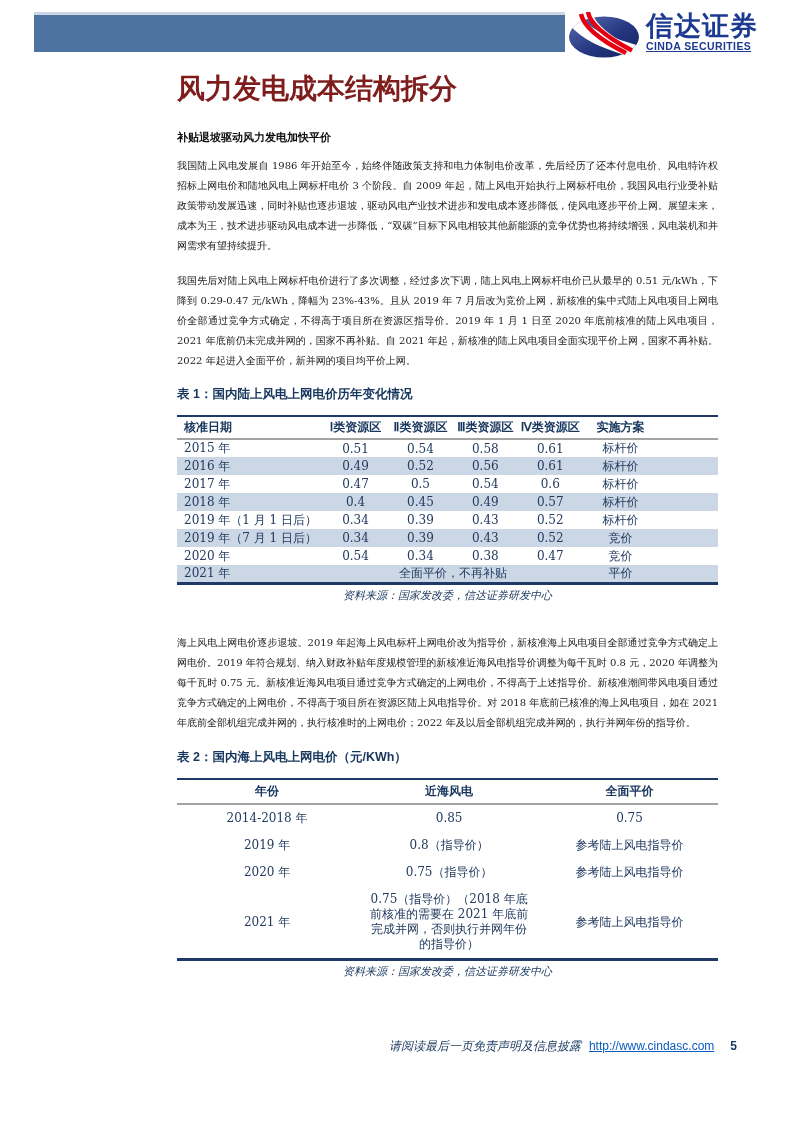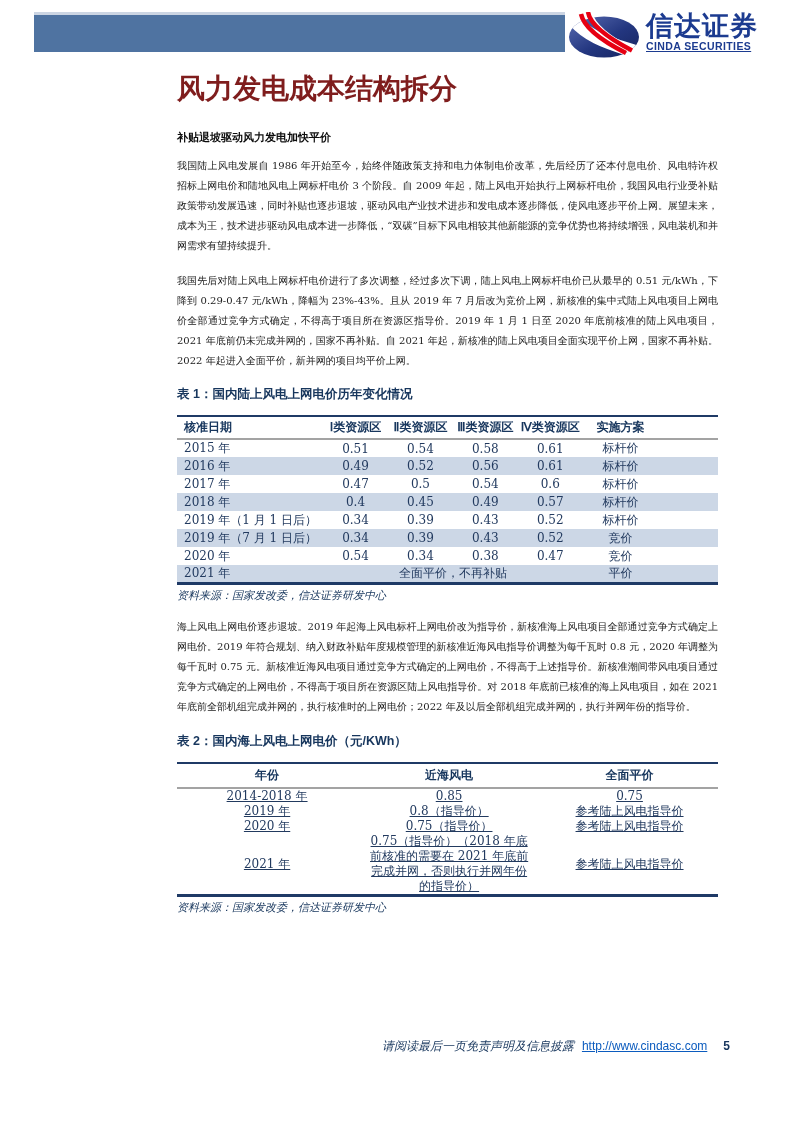--- a/index.html
+++ b/index.html
@@ -32,50 +32,50 @@
   .content { position:absolute; left:177px; top:70px; width:541px; }
 
   .title { font-size:28px; font-weight:bold; color:#7f1d1d; margin-bottom:22px; }
   .subtitle { font-size:11px; font-weight:bold; color:#0d0d0d; margin-bottom:11px; }
 
   .body-para {
     font-family:"DejaVu Serif","Liberation Serif",serif;
     font-size:10px; line-height:20px; color:#1a1a1a;
     text-align:justify; margin-bottom:15px;
   }
-  .para-3 { margin-top:14px; margin-bottom:16px; }
+  .para-3 { margin-top:30px; margin-bottom:16px; }
 
   
   .tbl-caption {
     font-size:12.5px; font-weight:bold; color:#17365d;
     padding-bottom:12px; border-bottom:2px solid #1f3a66; margin-top:6px;
   }
   table { width:100%; border-collapse:collapse; border-bottom:3px solid #1f3a66; }
   th {
     font-size:12px; font-weight:bold; color:#17365d; text-align:center;
     height:22px; border-bottom:2px solid #a3a3a3; vertical-align:middle;
   }
   td {
     font-family:"DejaVu Serif","Liberation Serif",serif;
     font-size:12px; color:#223a5f; text-align:center; vertical-align:middle;
   }
   .tbl1 td { height:18px; }
   .tbl1 tbody tr:nth-child(even) { background:#ccd7e6; }
   .tbl1 th.c-date, .tbl1 td.c-date { text-align:left; padding-left:7px; }
-  .tbl2 td { padding:0 10px; line-height:15px;text-decoration:underline; }
+  .tbl2 td { padding:6px 10px; line-height:15px; }
   .tbl2 th { height:24px; }
 
   .source {
     font-family:"DejaVu Serif","Liberation Serif",serif; font-style:italic;
-    font-size:11px; color:#17365d; margin-top:3px;
+    font-size:11px; color:#17365d; margin-top:3px;text-align:center;
   }
 
   
   .footer {
-    position:absolute; left:170px; top:1038px; width:560px;
+    position:absolute; left:177px; top:1038px; width:560px;
     text-align:right; font-size:12px; white-space:nowrap;
   }
   .footer .disc {
     font-family:"DejaVu Serif","Liberation Serif",serif; font-style:italic;
     color:#17365d;
   }
   .footer a { color:#0b5bbe; text-decoration:underline; margin-left:8px; }
   .footer .pagenum { color:#17365d; margin-left:16px; font-weight:bold; }
 </style>
 </head>

